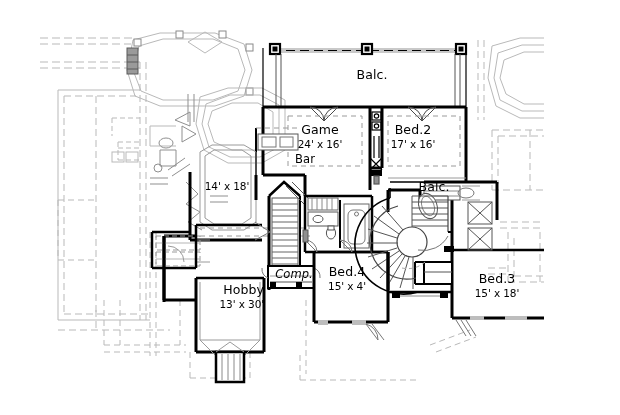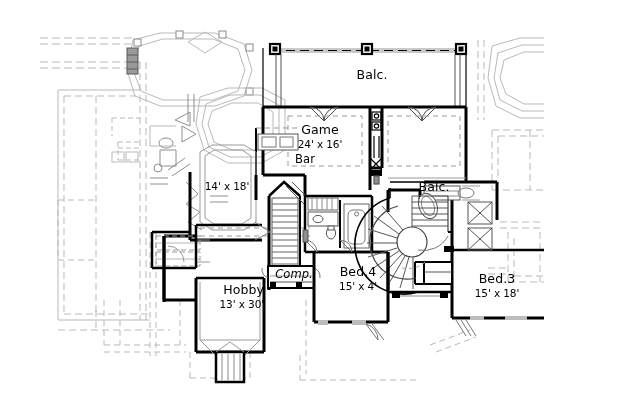--- a/index.html
+++ b/index.html
@@ -425,38 +425,42 @@
 
   <div class="rm-label" style="left:344px; top:68px; width:56px;">
     <span class="rm-name">Balc.</span>
   </div>
 
   <div class="rm-label" style="left:285px; top:123px; width:70px;">
     <span class="rm-name">Game</span>
     <span class="rm-dims">24' x 16'</span>
   </div>
 
+  <div class="rm-label" style="left:378px; top:123px; width:70px;">
+    <span class="rm-name">Bed.2</span>
+    <span class="rm-dims">17' x 16'</span>
+  </div>
 
   <div class="rm-label rm-small" style="left:258px; top:153px; width:42px;margin-left:26px;">
     <span class="rm-name">Bar</span>
   </div>
 
   <div class="rm-label" style="left:186px; top:179px; width:82px;">
     <span class="rm-dims">14' x 18'</span>
   </div>
 
   <div class="rm-label" style="left:406px; top:180px; width:56px;">
     <span class="rm-name">Balc.</span>
   </div>
 
   <div class="rm-label rm-small" style="left:266px; top:268px; width:56px;font-style:italic;">
     <span class="rm-name">Comp.</span>
   </div>
 
-  <div class="rm-label" style="left:324px; top:265px; width:68px;text-align:center;">
+  <div class="rm-label" style="left:313px; top:265px; width:68px;text-align:center;">
     <span class="rm-name">Bed.4</span>
     <span class="rm-dims">15' x 4'</span>
   </div>
 
   <div class="rm-label" style="left:463px; top:272px; width:68px;">
     <span class="rm-name">Bed.3</span>
     <span class="rm-dims">15' x 18'</span>
   </div>
 
   <div class="rm-label" style="left:192px; top:283px; width:72px;text-align:right;">

